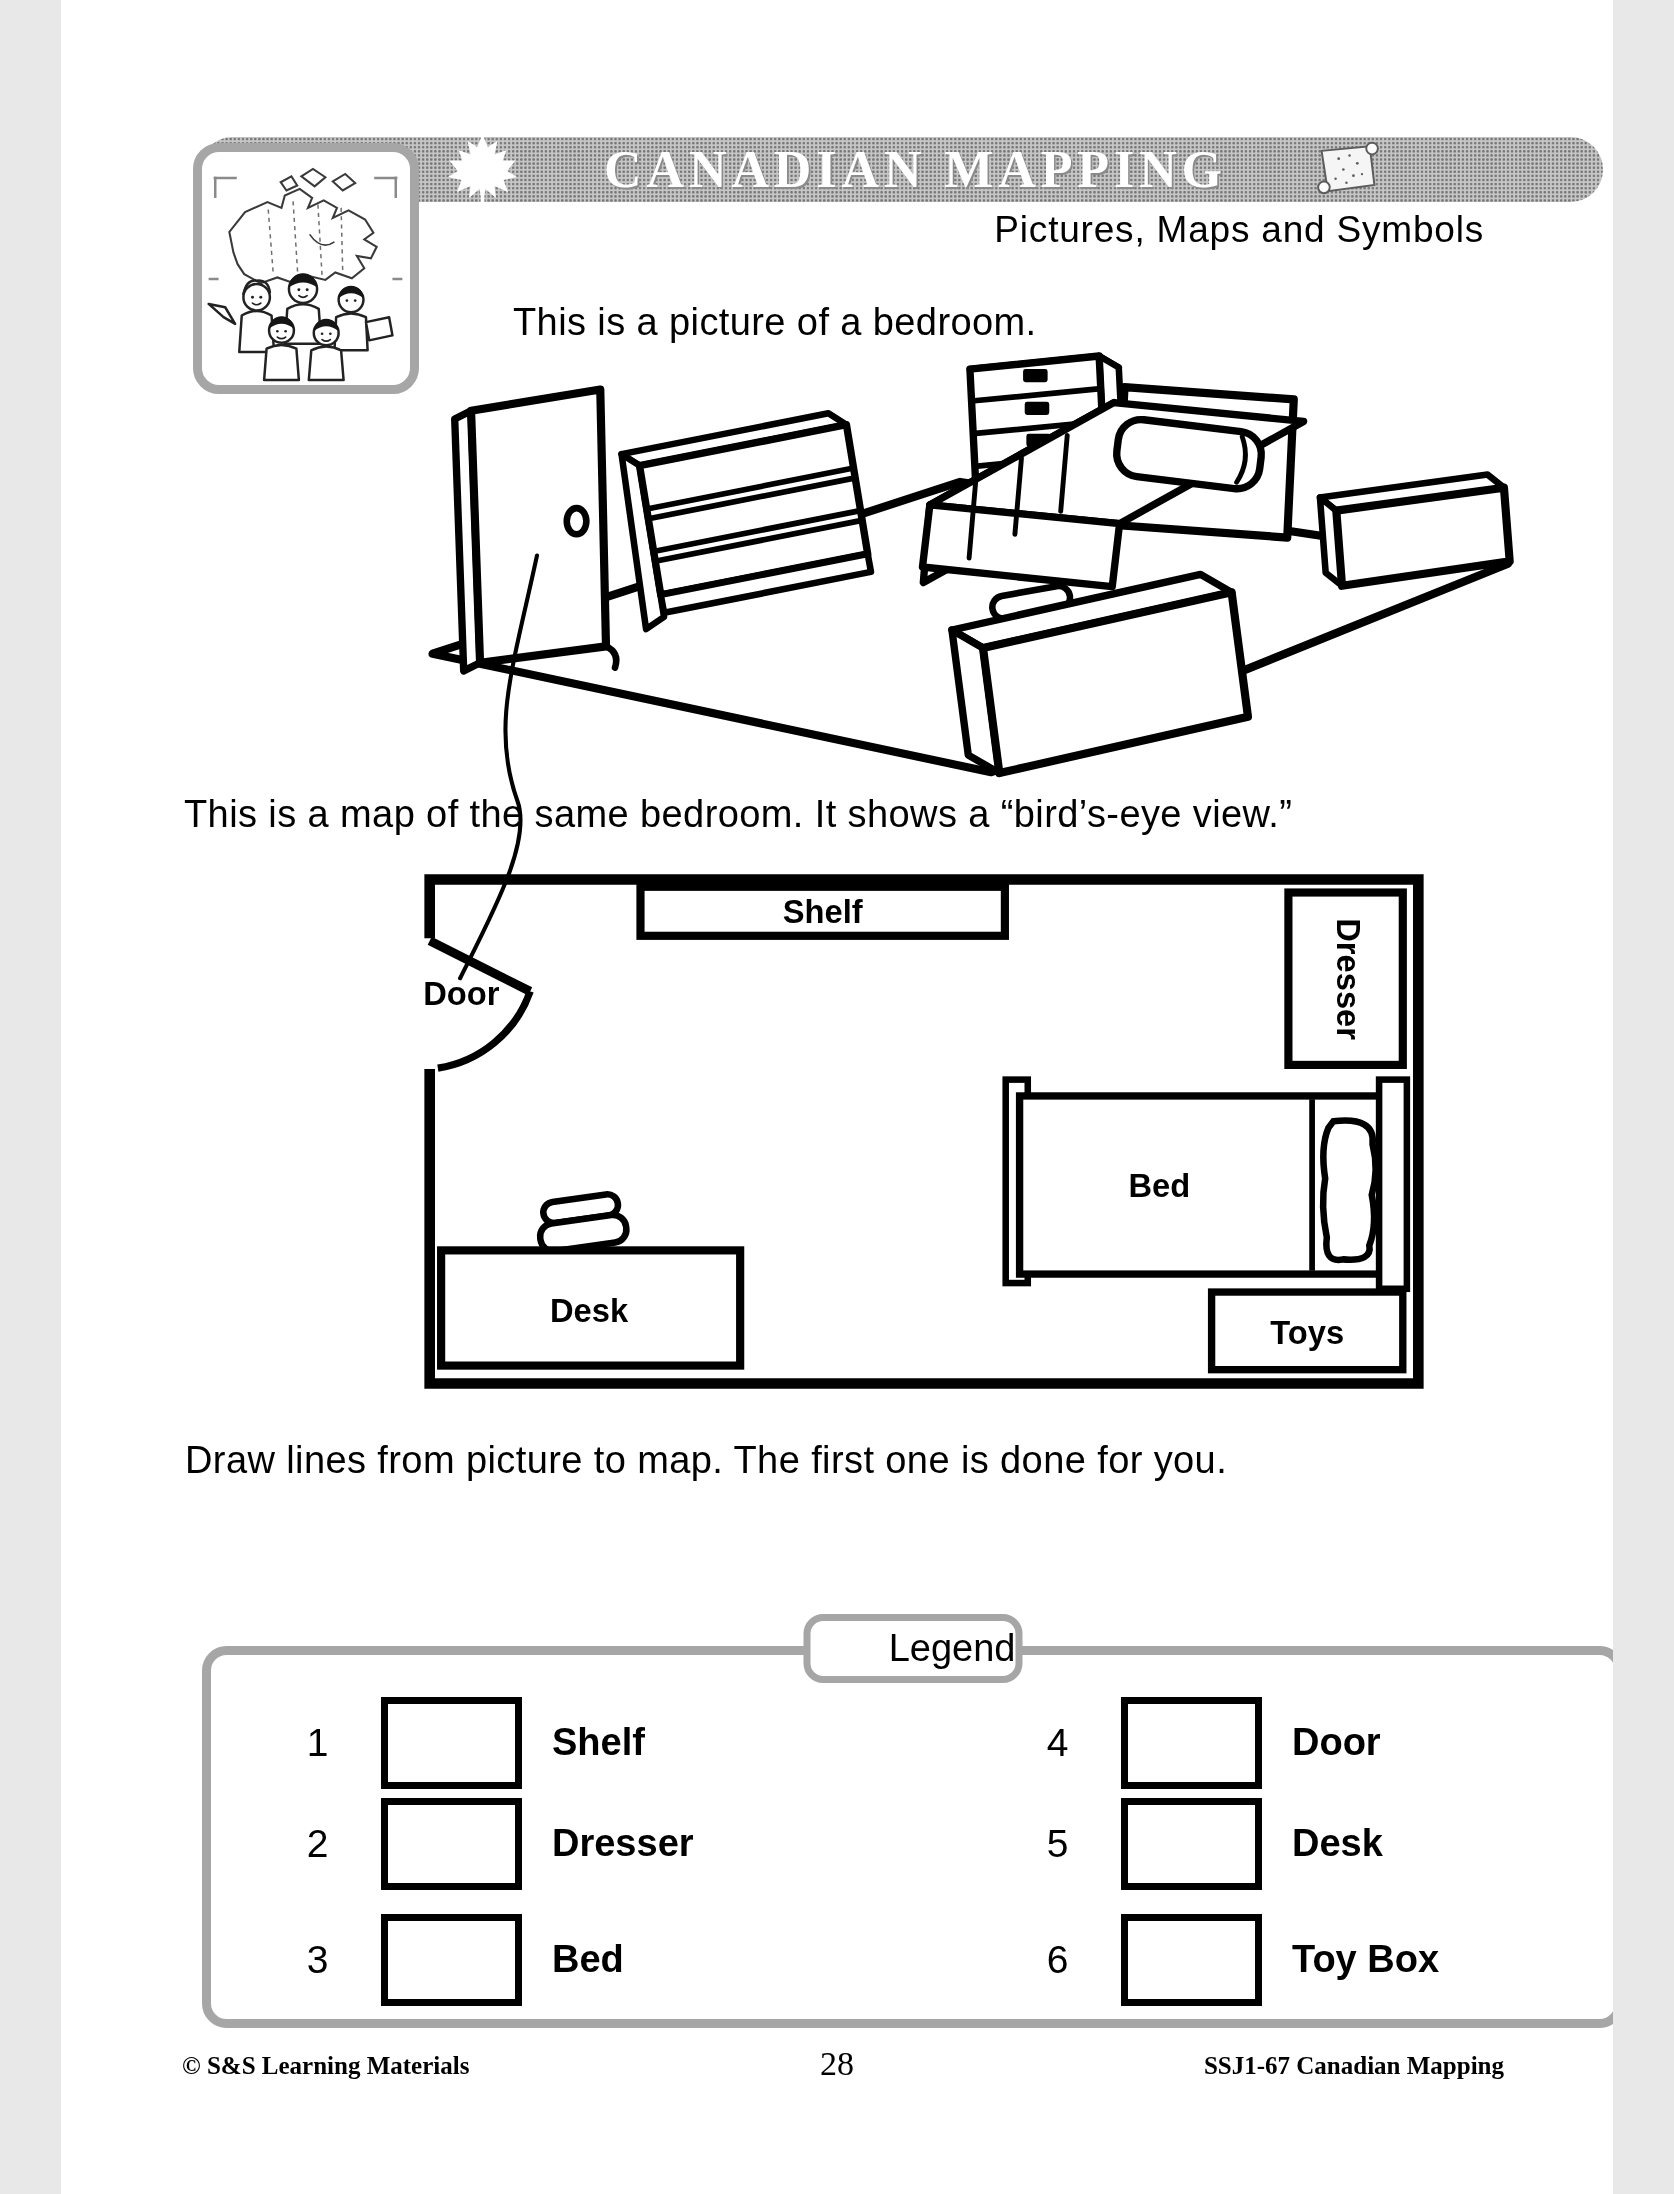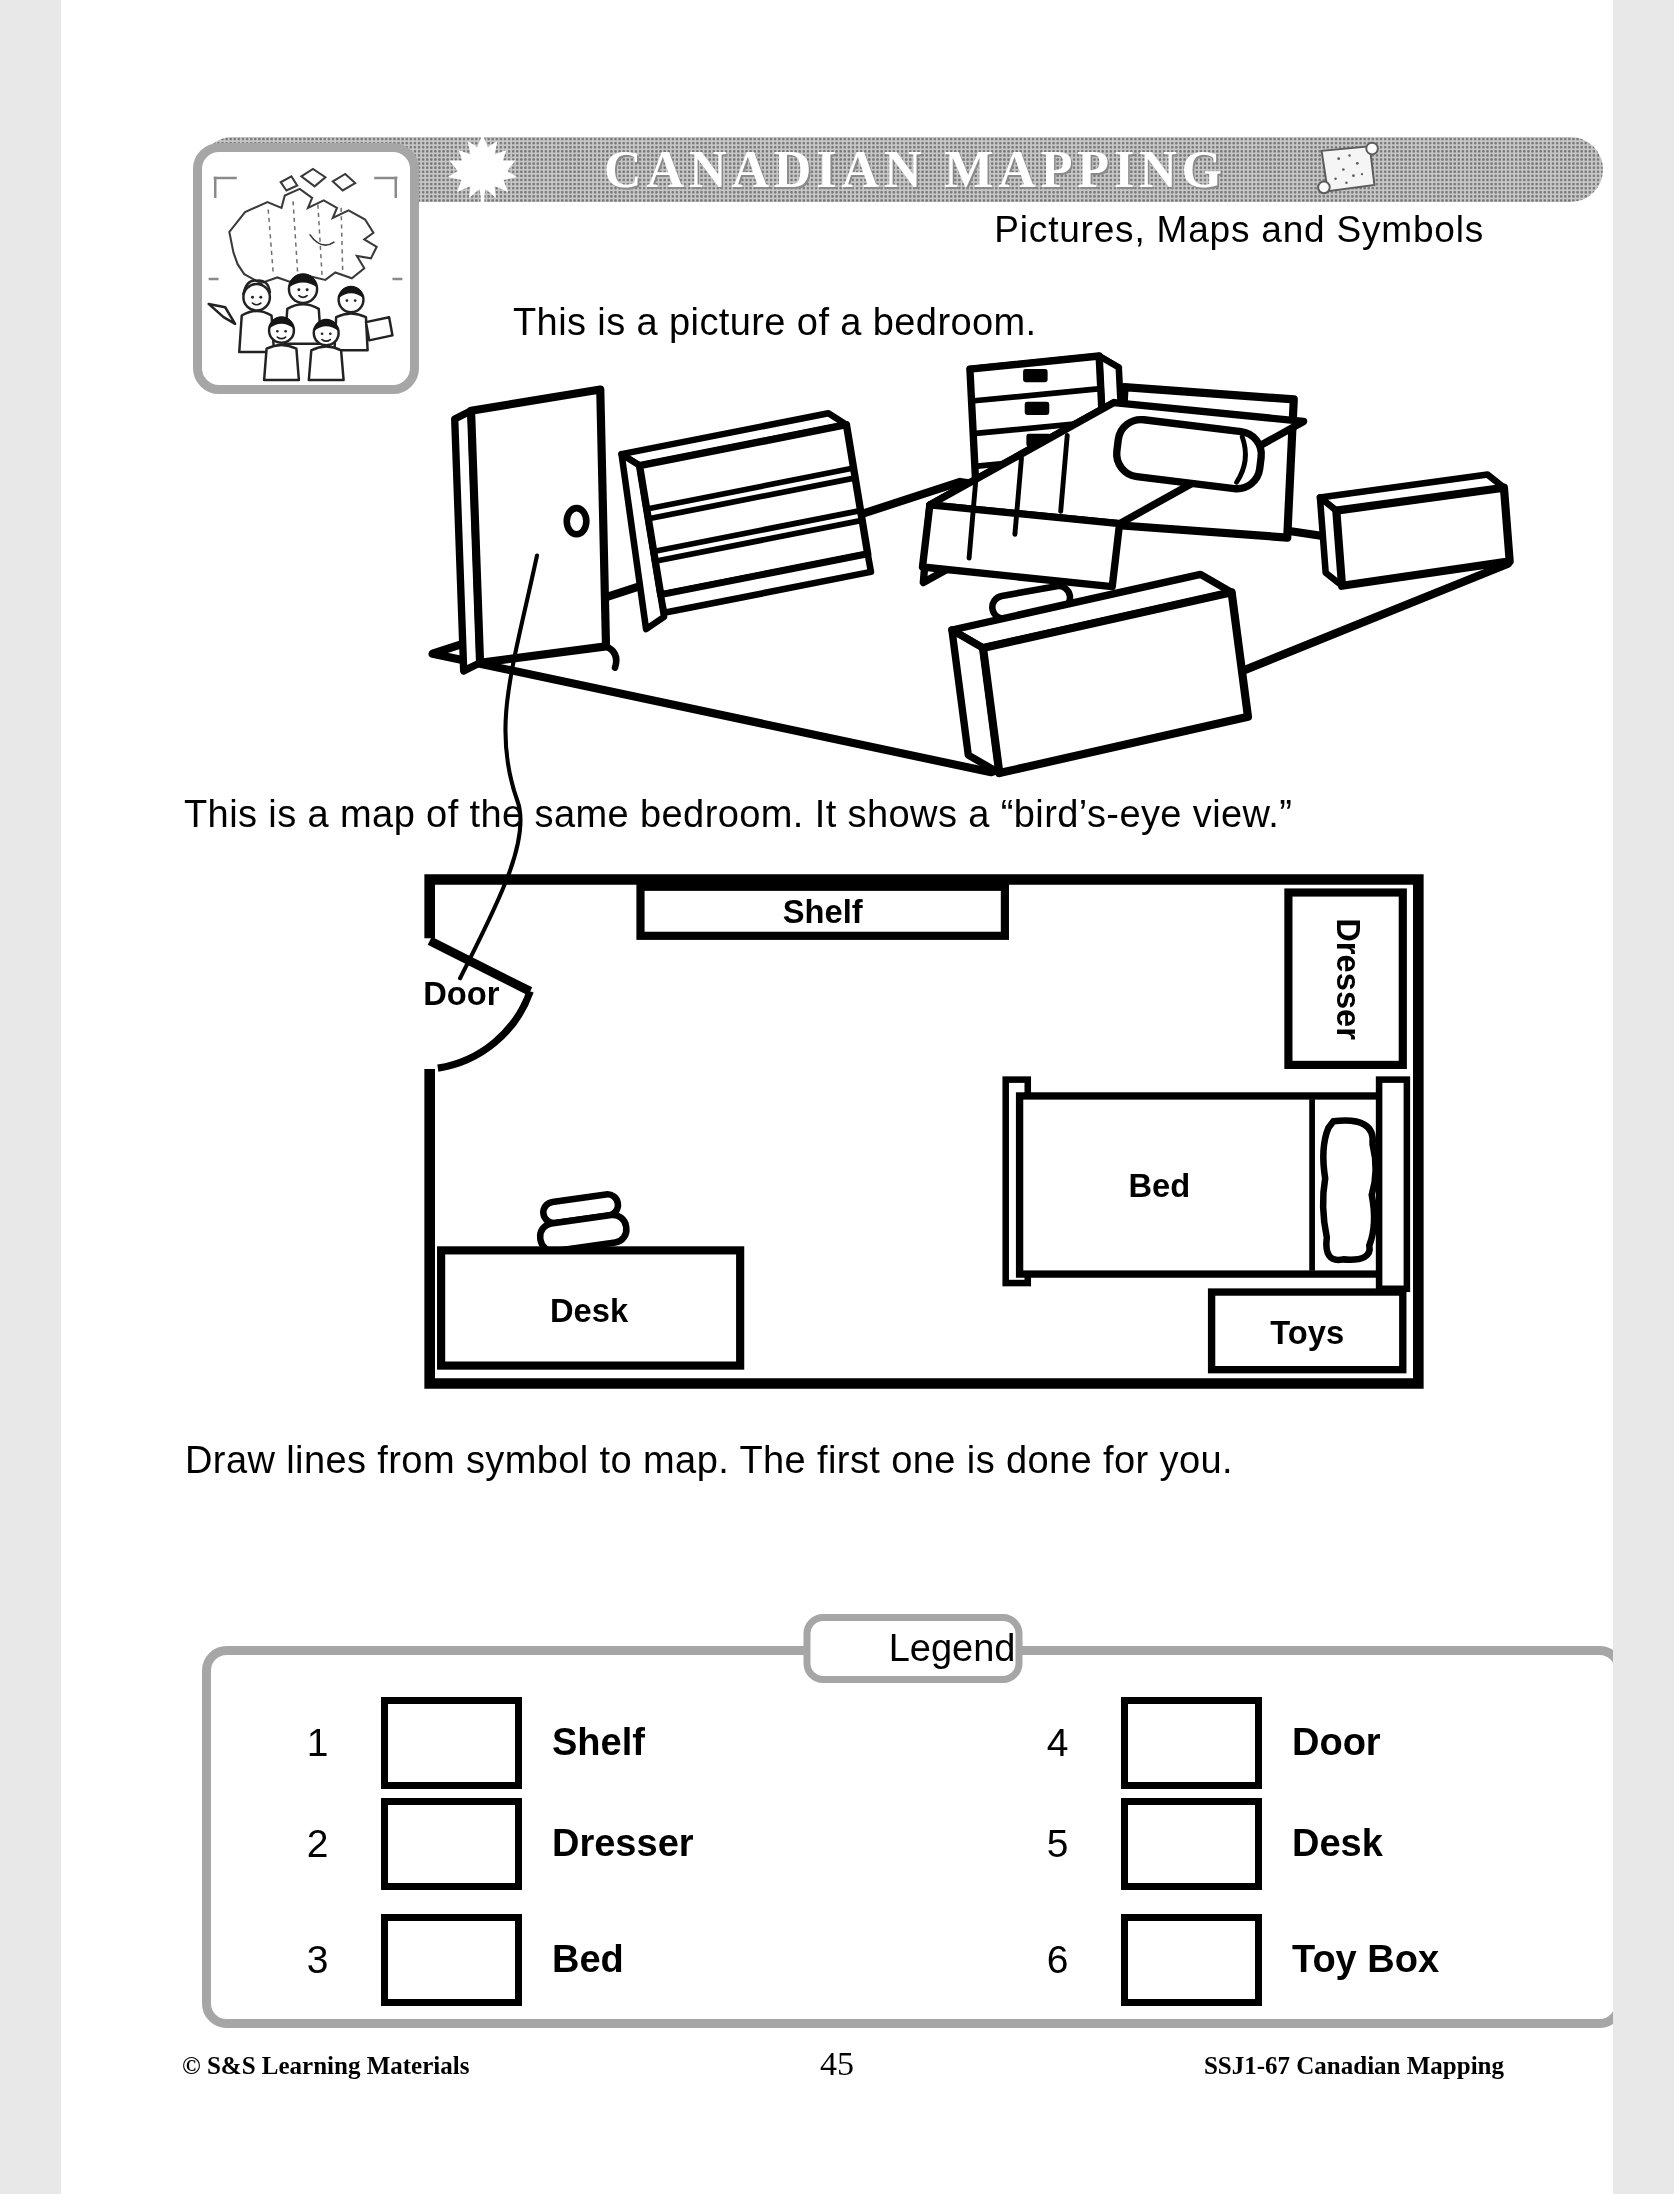--- a/index.html
+++ b/index.html
@@ -271,21 +271,21 @@
     <g fill="#000" font-size="40" font-weight="bold">
       <text x="2" y="168">Door</text>
       <text x="491" y="67" text-anchor="middle">Shelf</text>
       <text transform="translate(1120,136) rotate(90)" text-anchor="middle">Dresser</text>
       <text x="903" y="403" text-anchor="middle">Bed</text>
       <text x="205" y="556" text-anchor="middle">Desk</text>
       <text x="1084" y="582" text-anchor="middle">Toys</text>
     </g>
   </svg>
 
-  <div class="instruction instr-1">Draw lines from symbol to map. The first one is done for you.</div>
+  <div class="instruction instr-1">Draw lines from picture to map. The first one is done for you.</div>
 
   <div class="legend-box">
     <div class="legend-tab">
       <span>Legend</span>
     </div>
 
     <div class="legend-item li-c1 li-r1">
       <span class="num">1</span>
       <div class="sym-box"></div>
       <span class="lbl">Shelf</span>
@@ -311,17 +311,17 @@
       <span class="lbl">Desk</span>
     </div>
     <div class="legend-item li-c2 li-r3">
       <span class="num">6</span>
       <div class="sym-box"></div>
       <span class="lbl">Toy Box</span>
     </div>
   </div>
 
   <div class="footer-left">© S&amp;S Learning Materials</div>
-  <div class="footer-page">45</div>
+  <div class="footer-page">28</div>
   <div class="footer-right">SSJ1-67 Canadian Mapping</div>
 
 </div>
 
 
 </body></html>

